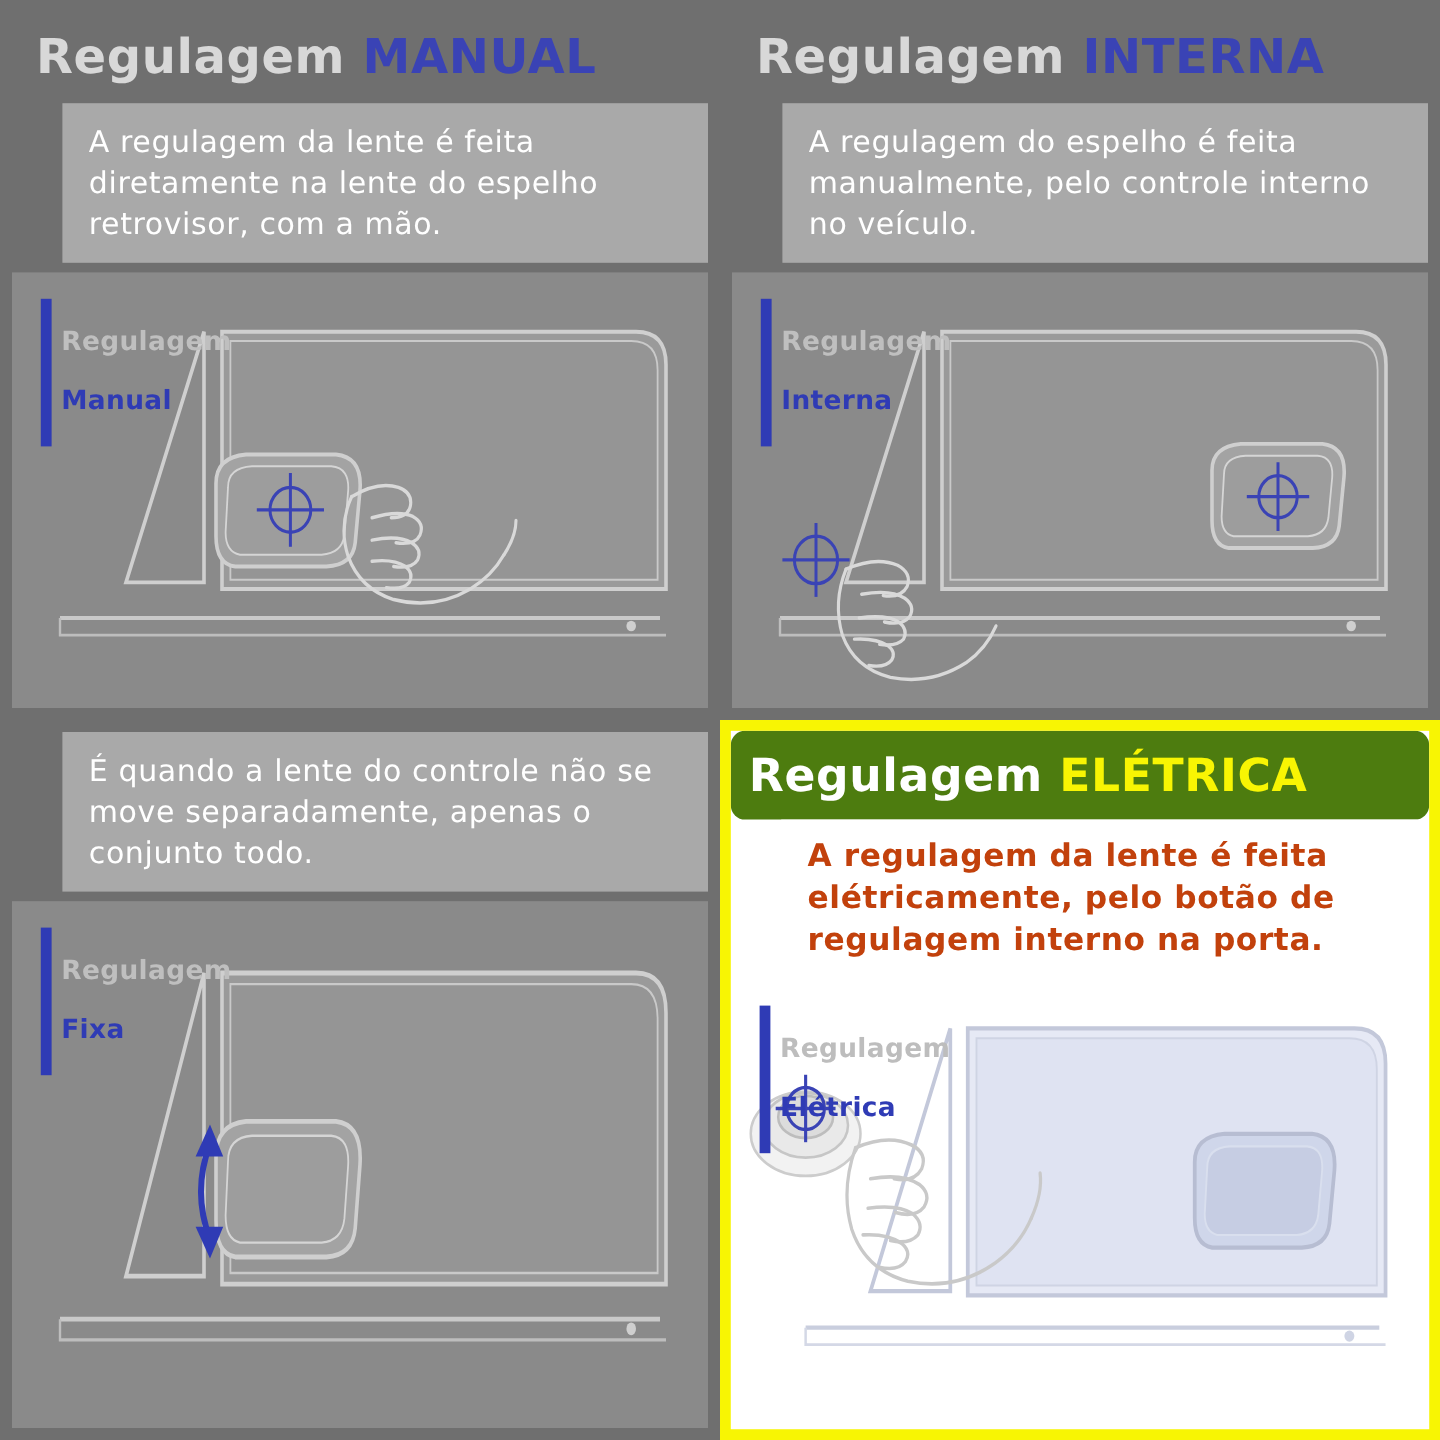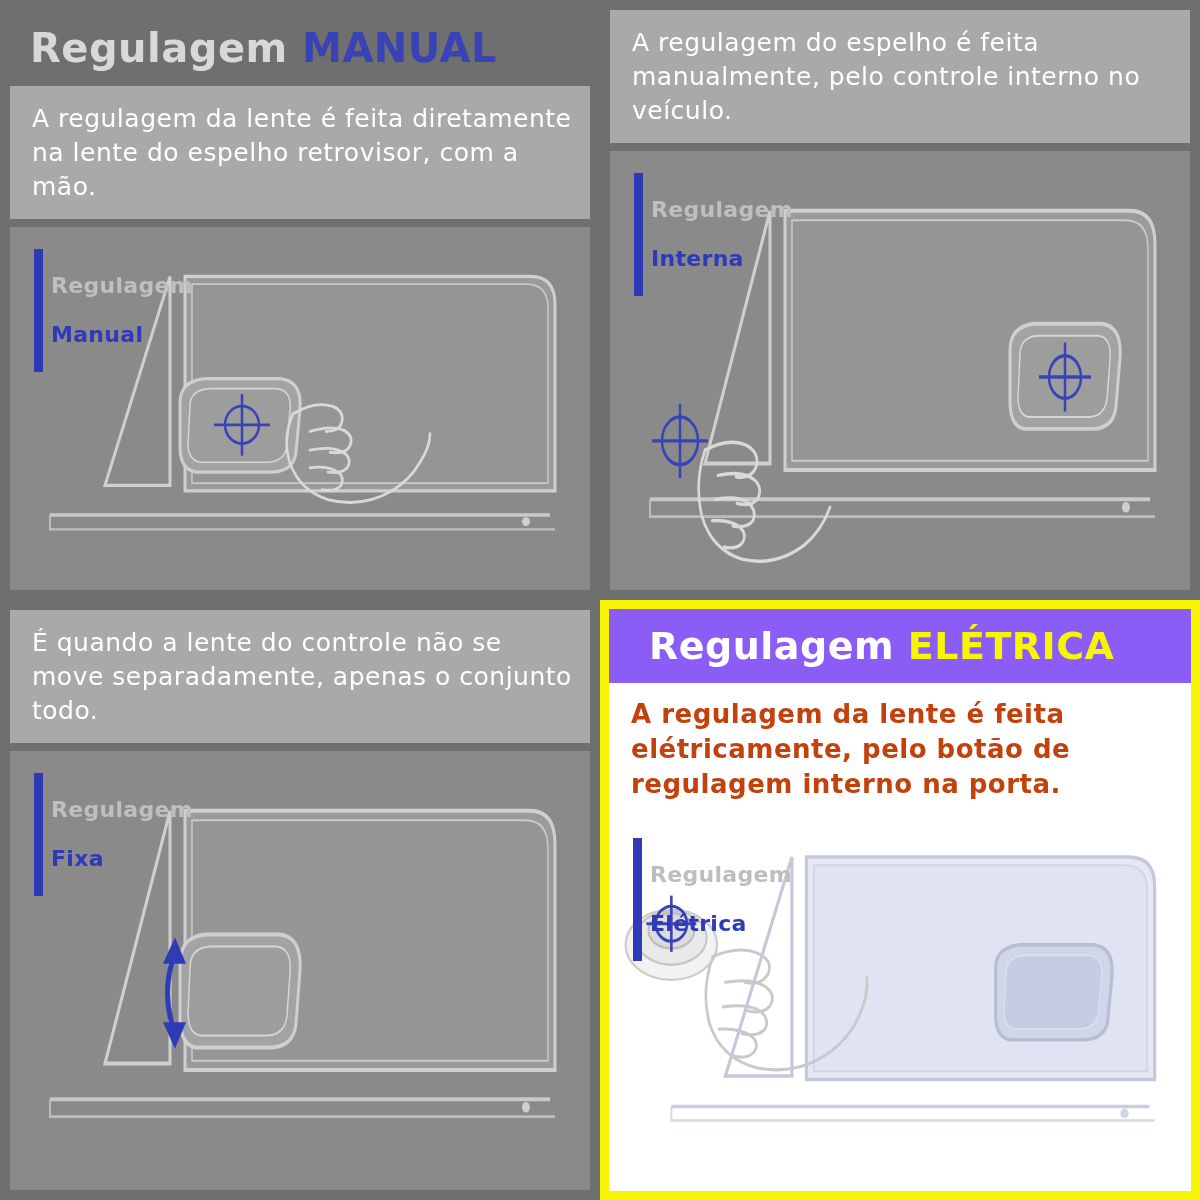--- a/index.html
+++ b/index.html
@@ -55,38 +55,40 @@
     padding: 18px 6px 18px 20px;
     white-space: nowrap;
     color: #d8d8d8;
     background: transparent;
   }
   .title .accent {
     color: #3a43b5;
   }
   .panel.highlight .title {
     color: #ffffff;
-    background: #8b5cf6;
-    padding-left: 40px;
+    background: #4d7c0f;
+    padding-left: 15px;
     font-size: 38px;
+    border-radius: 12px;
   }
   .panel.highlight .title .accent {
     color: #f8f503;
   }
 
   .desc {
     background: #a9a9a9;
     color: #ffffff;
     font-size: 25px;
     line-height: 1.35;
     padding: 16px 10px 16px 22px;
     letter-spacing: 0.5px;
     white-space: pre-line;
     min-height: 108px;
     box-sizing: border-box;
+    margin-left: 42px;
   }
   .panel.highlight .desc {
     background: #ffffff;
     color: #c2410c;
     font-weight: bold;
     padding: 14px 10px 14px 22px;
     font-size: 26px;
   }
 
   .figure {
@@ -178,20 +180,21 @@
             <path d="M283 170 Q272 192 280 215 Q290 240 318 248 Q352 256 382 240 Q400 230 410 214"></path>
             <path d="M410 214 Q420 200 420 188"></path>
           </g>
         </svg>
       </div>
     </div>
   </div>
 
   <div class="panel">
     <div class="panel-inner">
+      <div class="title"><span>Regulagem </span><span class="accent">INTERNA</span></div>
       <div class="desc">A regulagem do espelho é feita manualmente, pelo controle interno no veículo.</div>
       <div class="figure">
         <div class="fig-label">
           <span class="bar"></span>
           <span class="txt">
             <span class="l1">Regulagem</span>
             <span class="l2">Interna</span>
           </span>
         </div>
         <svg class="scene" viewBox="0 0 580 330" preserveAspectRatio="none">

